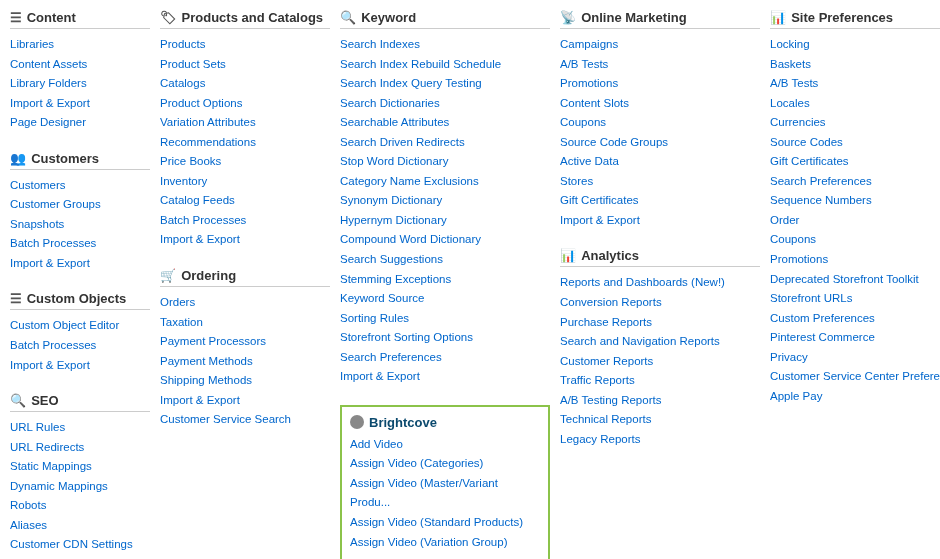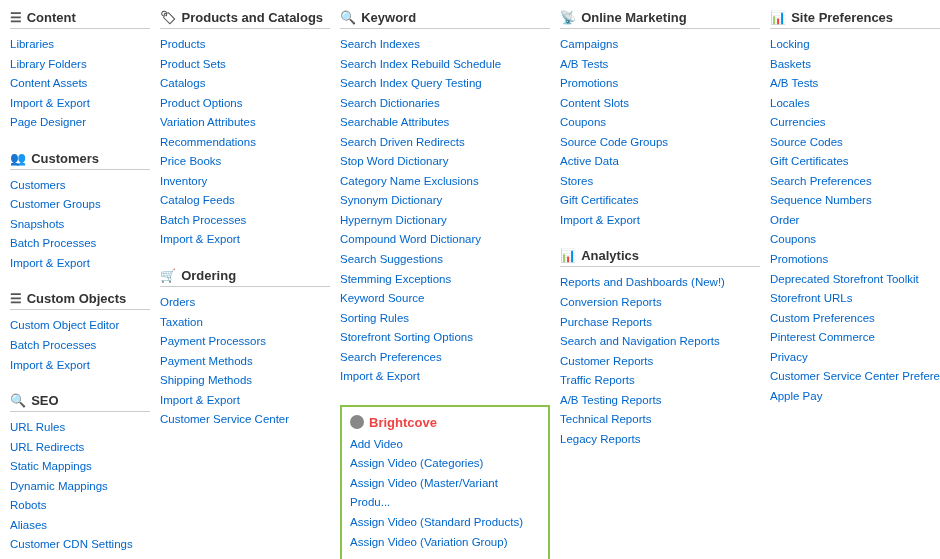--- a/index.html
+++ b/index.html
@@ -41,21 +41,21 @@
       font-size: 11.5px;
     }
     .brightcove-box {
       border: 2px solid #8bc34a;
       padding: 8px;
       margin-top: 10px;
     }
     .brightcove-header {
       font-weight: bold;
       font-size: 13px;
-      color: #ef4444;
+      color: #0c4a6e;
       margin-bottom: 5px;
       display: flex;
       align-items: center;
       gap: 5px;
     }
     .brightcove-header .bv-icon {
       width: 14px;
       height: 14px;
       background: #888;
       border-radius: 50%;
@@ -69,22 +69,22 @@
 <div class="grid">
 
   <div class="col">
     <div class="section">
       <div class="section-header">
         <span class="icon">☰</span>
         <span>Content</span>
       </div>
       <div class="section-links">
         <a href="#">Libraries</a>
+        <a href="#">Content Assets</a>
         <a href="#">Library Folders</a>
-        <a href="#">Content Assets</a>
         <a href="#">Import &amp; Export</a>
         <a href="#">Page Designer</a>
       </div>
     </div>
 
     <div class="section">
       <div class="section-header">
         <span class="icon">👥</span>
         <span>Customers</span>
       </div>
@@ -154,21 +154,21 @@
         <span class="icon">🛒</span>
         <span>Ordering</span>
       </div>
       <div class="section-links">
         <a href="#">Orders</a>
         <a href="#">Taxation</a>
         <a href="#">Payment Processors</a>
         <a href="#">Payment Methods</a>
         <a href="#">Shipping Methods</a>
         <a href="#">Import &amp; Export</a>
-        <a href="#">Customer Service Center</a>
+        <a href="#">Customer Service Search</a>
       </div>
     </div>
   </div>
 
   <div class="col">
     <div class="section">
       <div class="section-header">
         <span class="icon">🔍</span>
         <span>Keyword</span>
       </div>

